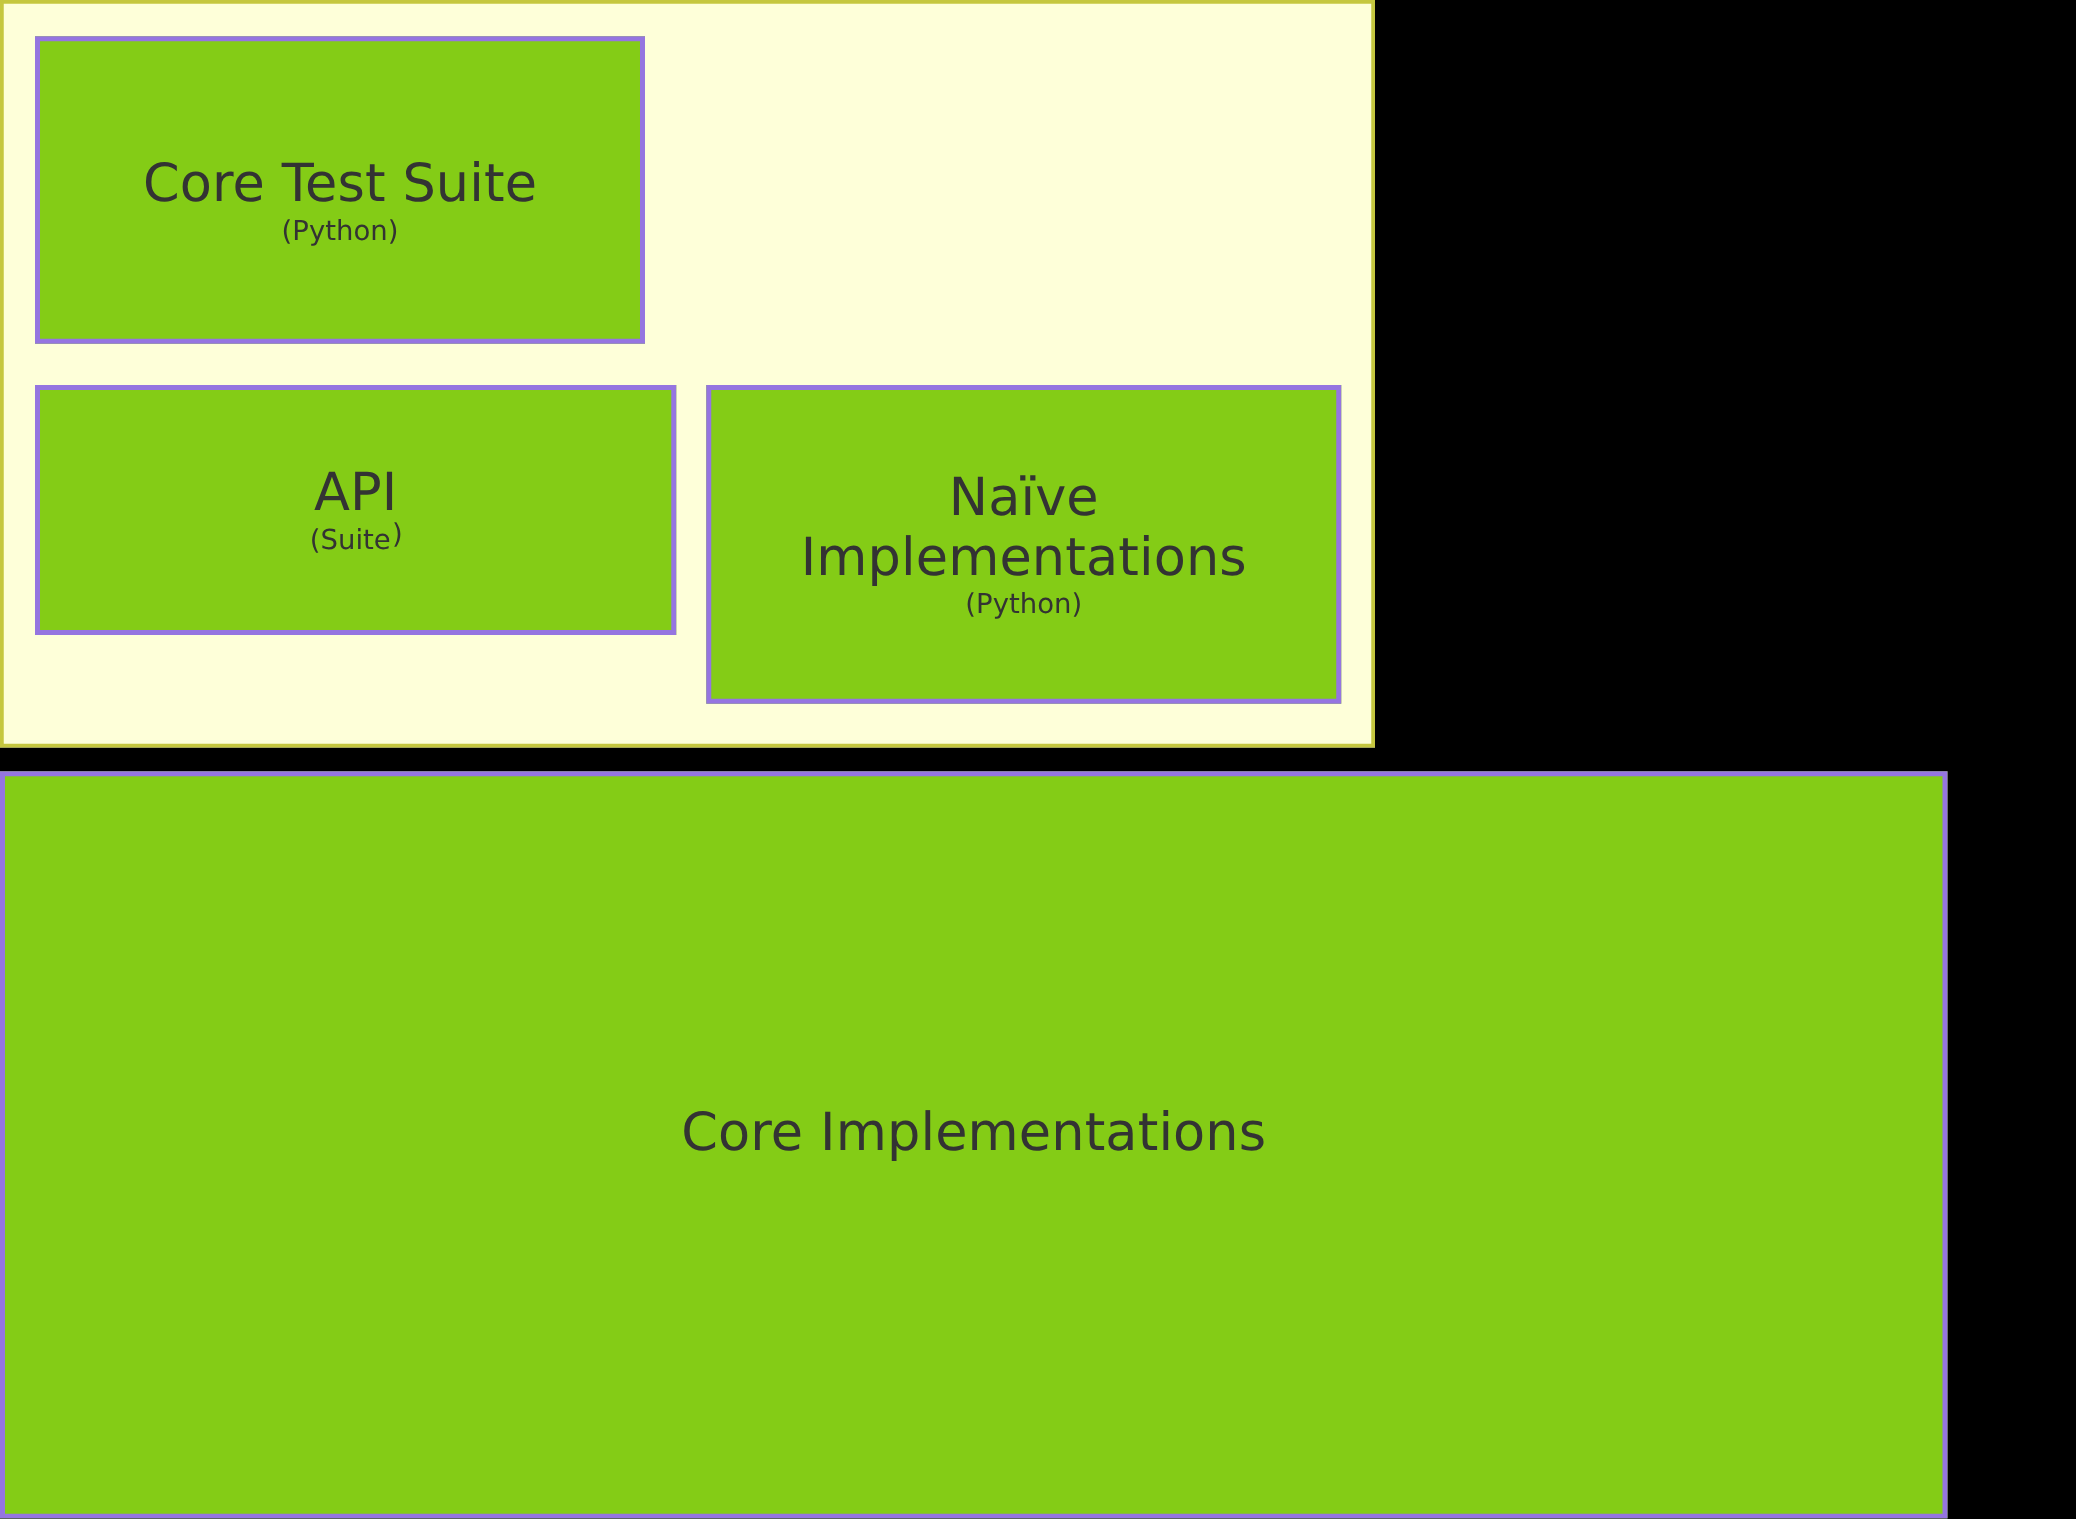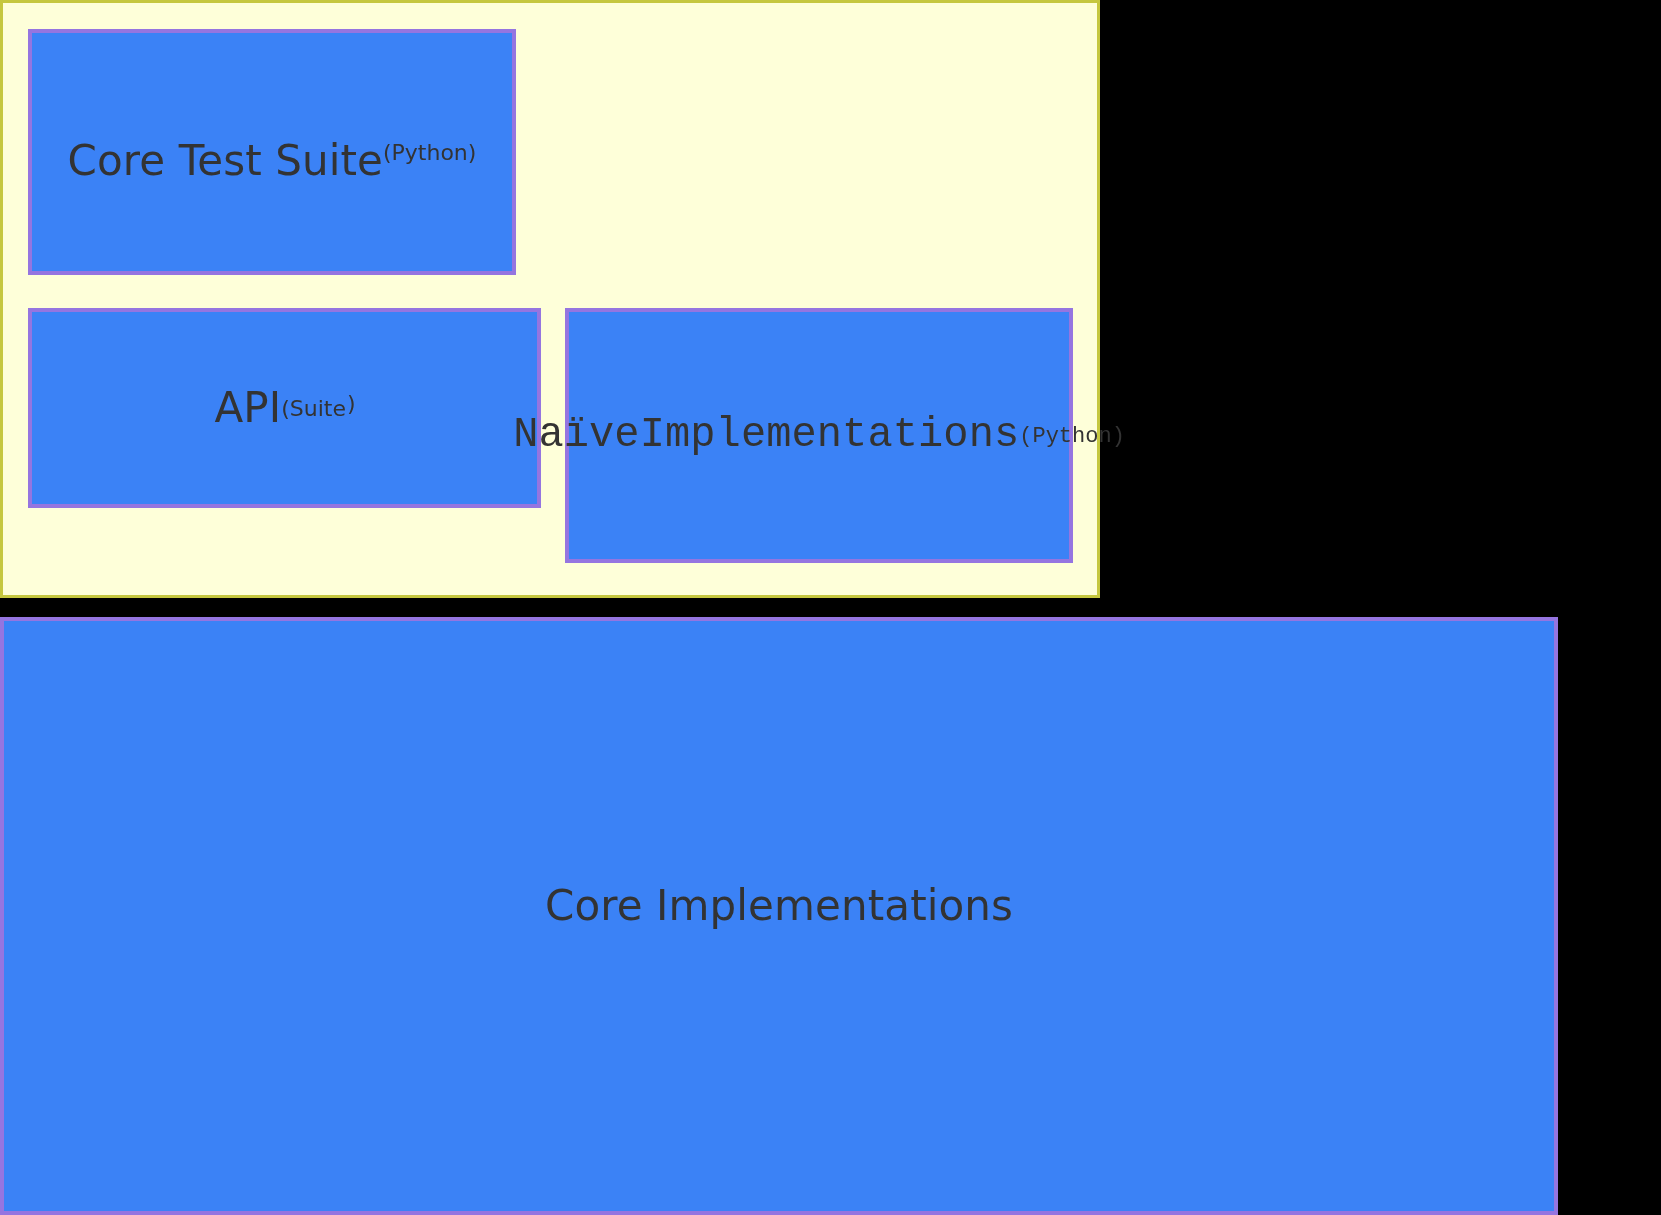--- a/index.html
+++ b/index.html
@@ -21,23 +21,24 @@
     position: absolute;
     box-sizing: border-box;
   }
   .python-zone {
     background: #feffd9;
     border: 3px solid #c5c73f;
   }
   .box {
     position: absolute;
     box-sizing: border-box;
-    background: #3b82f6;
+    background: #84cc16;
     border: 4px solid #9575e0;
     display: flex;
+    flex-direction: column;
     align-items: center;
     justify-content: center;
     text-align: center;
   }
   .box-title {
     color: #333333;
     font-size: 42px;
     line-height: 1.14;
     font-weight: 400;
     letter-spacing: 0.1px;
@@ -71,21 +72,20 @@
     left: 25px;
     top: 305px;
     width: 513px;
     height: 200px;
   }
   #box-naive {
     left: 562px;
     top: 305px;
     width: 508px;
     height: 255px;
-    font-family: Liberation Mono, monospace;
   }
   #box-other-languages {
     left: 1122px;
     top: 0px;
     width: 539px;
     height: 570px;
   }
   #box-core-impl {
     left: 0px;
     top: 617px;

